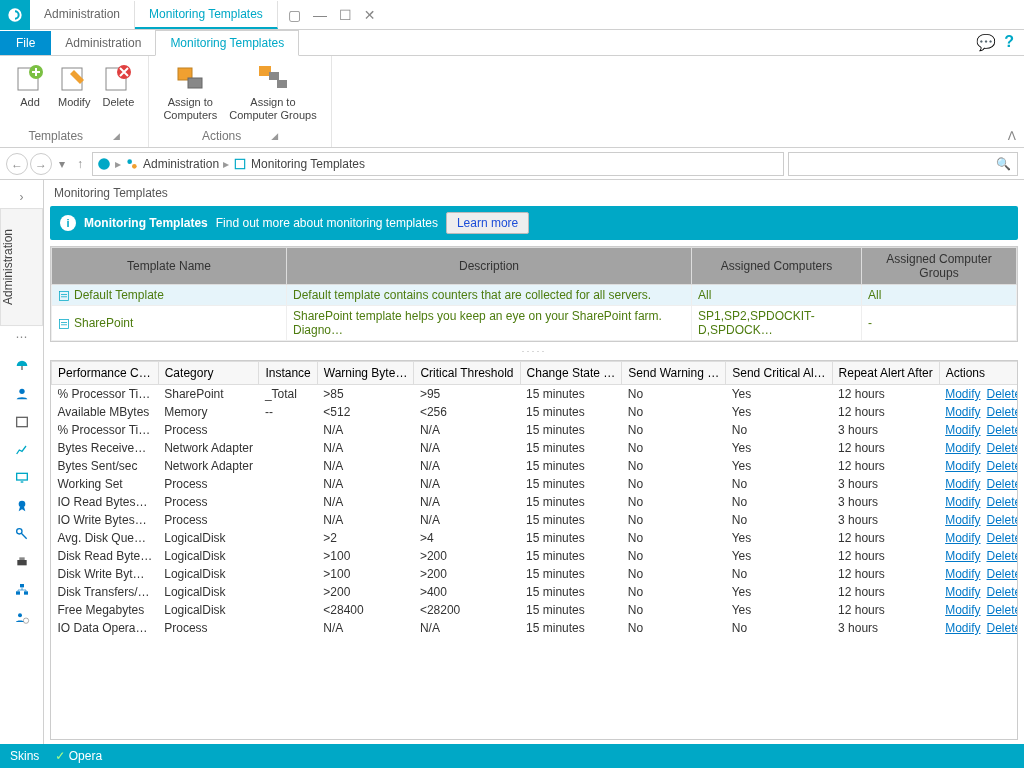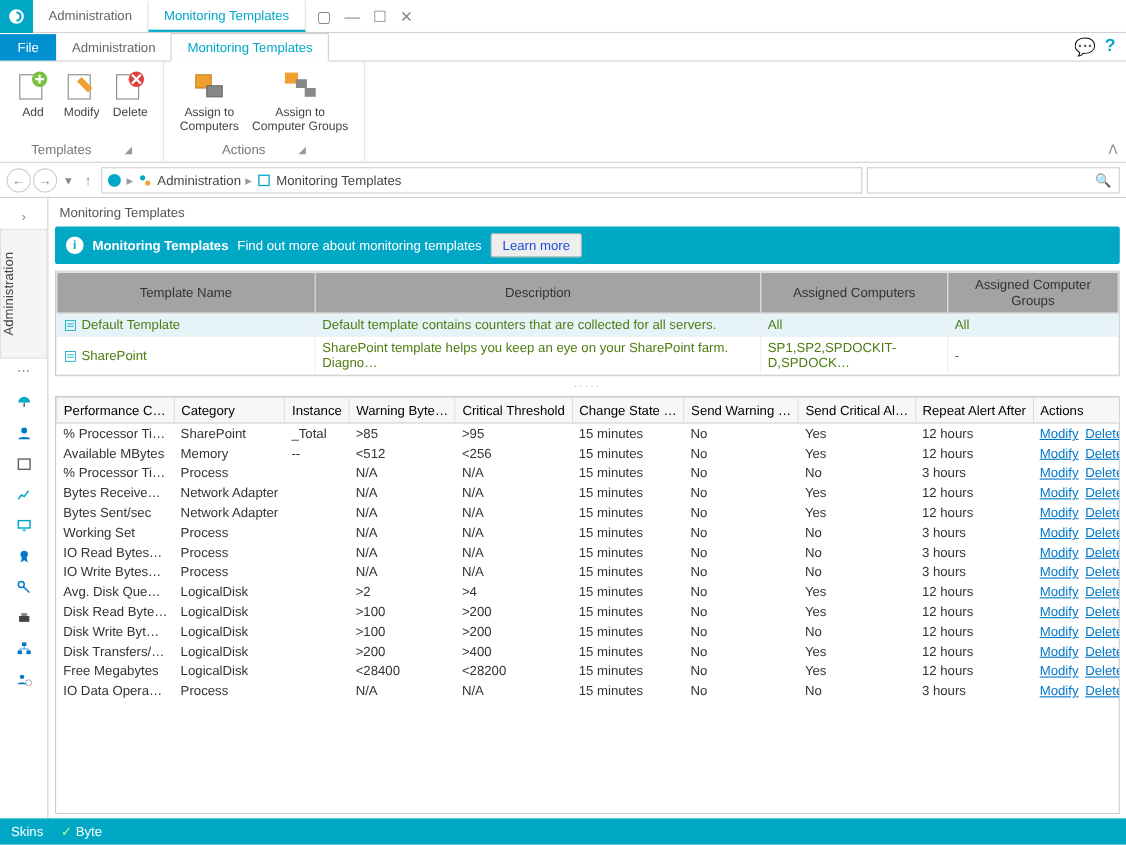--- a/index.html
+++ b/index.html
@@ -532,14 +532,14 @@
               <td><a>Modify</a><a>Delete</a></td>
             </tr>
           </tbody>
       </table>
     </div>
   </div>
 </div>
 
 <div class="statusbar">
   <span>Skins</span>
-  <span><span class="chk">✓</span> <span>Byte</span></span>
+  <span><span class="chk">✓</span> <span>Opera</span></span>
 </div>
 
 </body></html>

